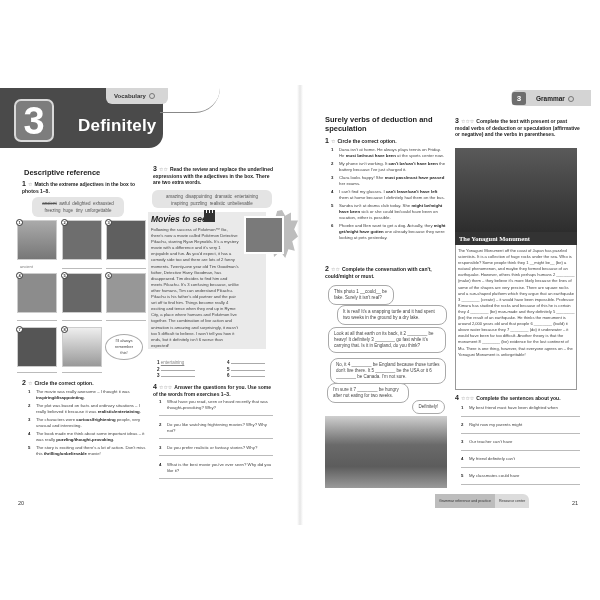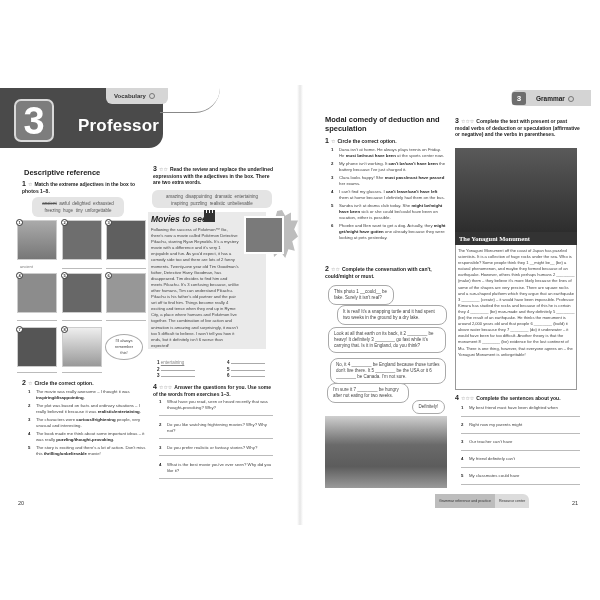--- a/index.html
+++ b/index.html
@@ -62,21 +62,21 @@
 <body>
 
 <div class="spread">
   <div class="page left"></div>
   <div class="page right"></div>
   <div class="gutter"></div>
 </div>
 
 <div class="banner" style="top:88px;">
   <div class="unit-badge">3</div>
-  <div class="unit-title">Professor</div>
+  <div class="unit-title">Definitely</div>
 </div>
 <div class="section-tab" style="top:88px;">
   <span>Vocabulary</span><span class="tab-icon"></span>
 </div>
 <div class="curve" style="top:88px;"></div>
 
 <div class="heading" style="left:24px; top:168px;">Descriptive reference</div>
 
 <div class="ex" style="left:22px; top:181px; width:120px;">
   <span class="num">1</span><span class="stars">☆</span><span class="instr">Match the extreme adjectives in the box to photos 1–8.</span>
@@ -181,21 +181,21 @@
   <ol class="items" style="margin-top:2px; padding-left:6px; font-size:4.3px; line-height:6px;">
     <li style="margin-bottom:6px; border-bottom:1px solid #bbb; padding-bottom:4px;"><span class="n">1</span><span>What have you read, seen or heard recently that was thought-provoking? Why?</span></li>
     <li style="margin-bottom:6px; border-bottom:1px solid #bbb; padding-bottom:4px;"><span class="n">2</span><span>Do you like watching frightening movies? Why? Why not?</span></li>
     <li style="margin-bottom:6px; border-bottom:1px solid #bbb; padding-bottom:4px;"><span class="n">3</span><span>Do you prefer realistic or fantasy stories? Why?</span></li>
     <li style="border-bottom:1px solid #bbb; padding-bottom:4px;"><span class="n">4</span><span>What is the best movie you've ever seen? Why did you like it?</span></li>
   </ol>
 </div>
 
 <div class="page-num" style="left:18px; top:500px;">20</div>
 
-<div class="heading" style="left:325px; top:115px; width:120px; line-height:9px;">Modal comedy of deduction and speculation</div>
+<div class="heading" style="left:325px; top:115px; width:120px; line-height:9px;">Surely verbs of deduction and speculation</div>
 
 <div class="ex" style="left:325px; top:138px; width:122px;">
   <div><span class="num">1</span><span class="stars">☆</span><span class="instr">Circle the correct option.</span></div>
   <ol class="items" style="margin-top:2px; padding-left:6px; font-size:4.3px; line-height:6px;">
     <li><span class="n">1</span><span>Dana isn't at home. He always plays tennis on Friday. He </span><span class="hl">must be/must have been</span><span> at the sports center now.</span></li>
     <li><span class="n">2</span><span>My phone isn't working. It </span><span class="hl">can't be/can't have been</span><span> the battery because I've just charged it.</span></li>
     <li><span class="n">3</span><span>Clara looks happy! She </span><span class="hl">must pass/must have passed</span><span> her exams.</span></li>
     <li><span class="n">4</span><span>I can't find my glasses. I </span><span class="hl">can't leave/can't have left</span><span> them at home because I definitely had them on the bus.</span></li>
     <li><span class="n">5</span><span>Sandra isn't at drama club today. She </span><span class="hl">might be/might have been</span><span> sick or she could be/could have been on vacation, either is possible.</span></li>
     <li><span class="n">6</span><span>Phoebe and Ben want to get a dog. Actually, they </span><span class="hl">might get/might have gotten</span><span> one already because they were looking at pets yesterday.</span></li>

